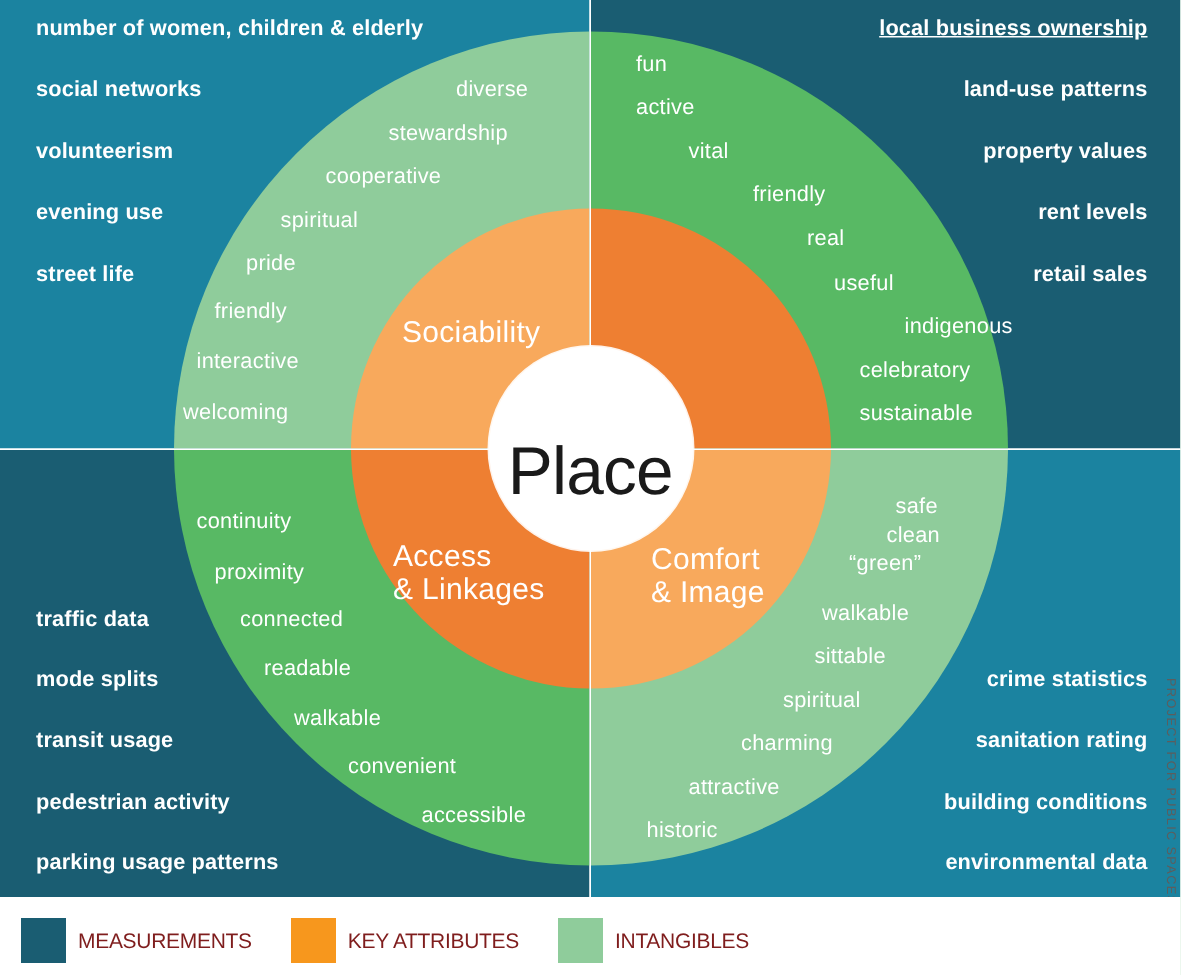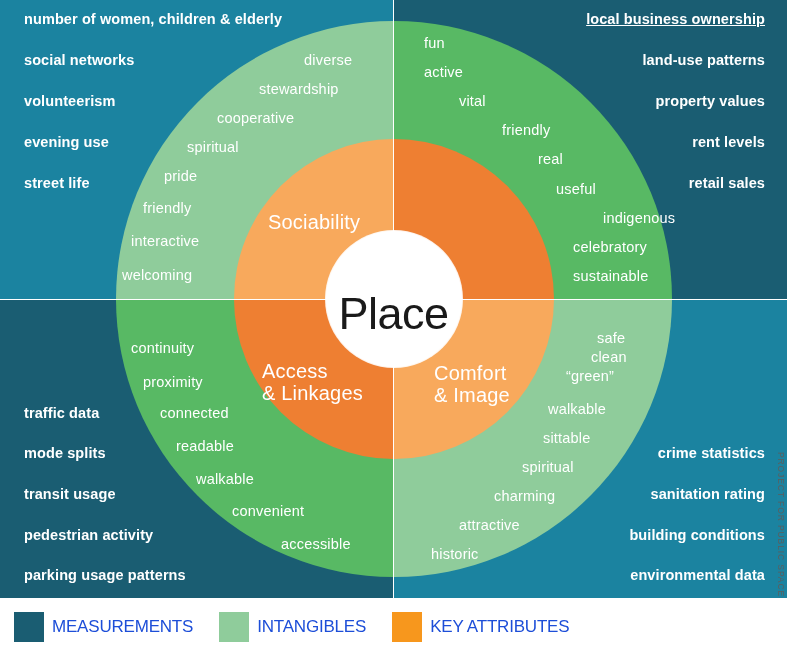--- a/index.html
+++ b/index.html
@@ -55,21 +55,21 @@
   
   #credit{position:absolute;right:1px;top:452px;z-index:9;
      writing-mode:vertical-rl;font-size:8.5px;letter-spacing:.9px;
      color:#5d5d5d;font-weight:normal;white-space:nowrap;}
 
   
   #legend{position:absolute;left:0;top:598px;width:787px;height:52px;background:#ffffff;}
   #legend-row{position:absolute;left:14px;top:14px;display:flex;align-items:center;}
   .leg-item{display:flex;align-items:center;margin-right:26px;}
   .swatch{width:30px;height:30px;margin-right:8px;flex:none;}
-  .leg-text{font-size:17px;color:#1d4ed8;letter-spacing:-.2px;white-space:nowrap;}
+  .leg-text{font-size:14px;color:#7f1d1d;letter-spacing:-.2px;white-space:nowrap;}
 </style>
 </head>
 <body>
 
 <div id="page">
 
   <div id="diagram">
 
     <div class="quad q-tl" style="background:#1b83a0;">
       <div class="ring ring-green" style="background:#8fcc9b;"></div>
@@ -180,25 +180,25 @@
 
   <div id="legend">
     <div id="legend-row">
 
       <div class="leg-item">
         <div class="swatch" style="background:#1a5d72;"></div>
         <div class="leg-text">MEASUREMENTS</div>
       </div>
 
       <div class="leg-item">
+        <div class="swatch" style="background:#f7971d;"></div>
+        <div class="leg-text">KEY ATTRIBUTES</div>
+      </div>
+
+      <div class="leg-item">
         <div class="swatch" style="background:#8fcc9b;"></div>
         <div class="leg-text">INTANGIBLES</div>
       </div>
 
-      <div class="leg-item">
-        <div class="swatch" style="background:#f7971d;"></div>
-        <div class="leg-text">KEY ATTRIBUTES</div>
-      </div>
-
     </div>
   </div>
 
 </div>
 
 </body></html>

